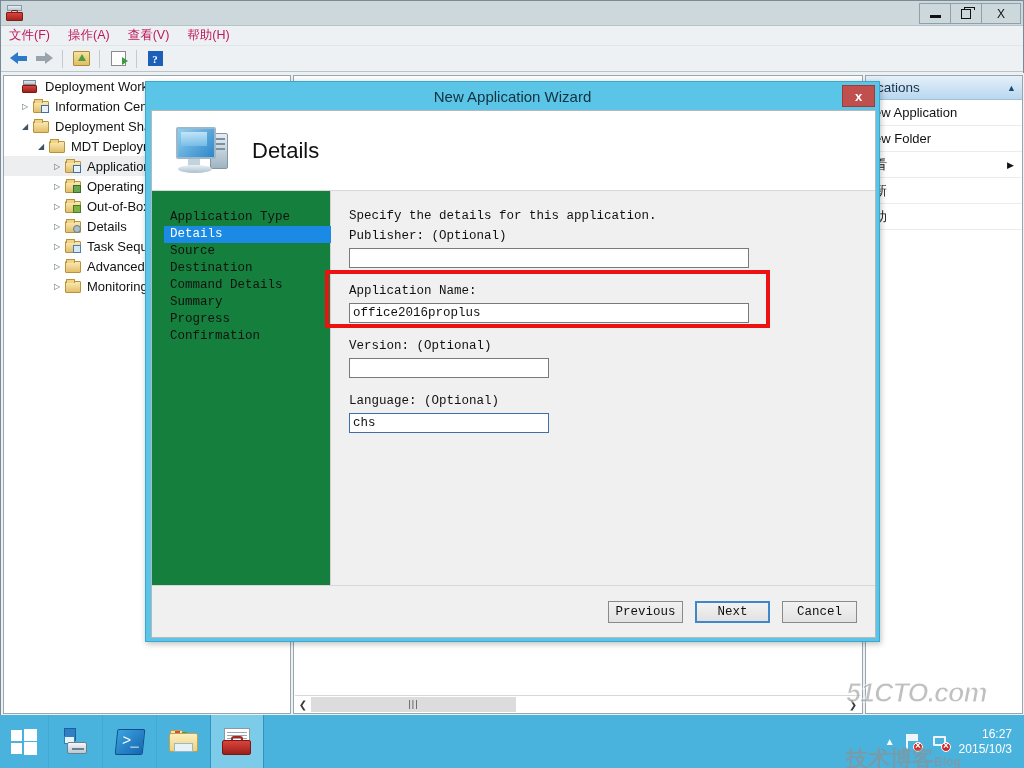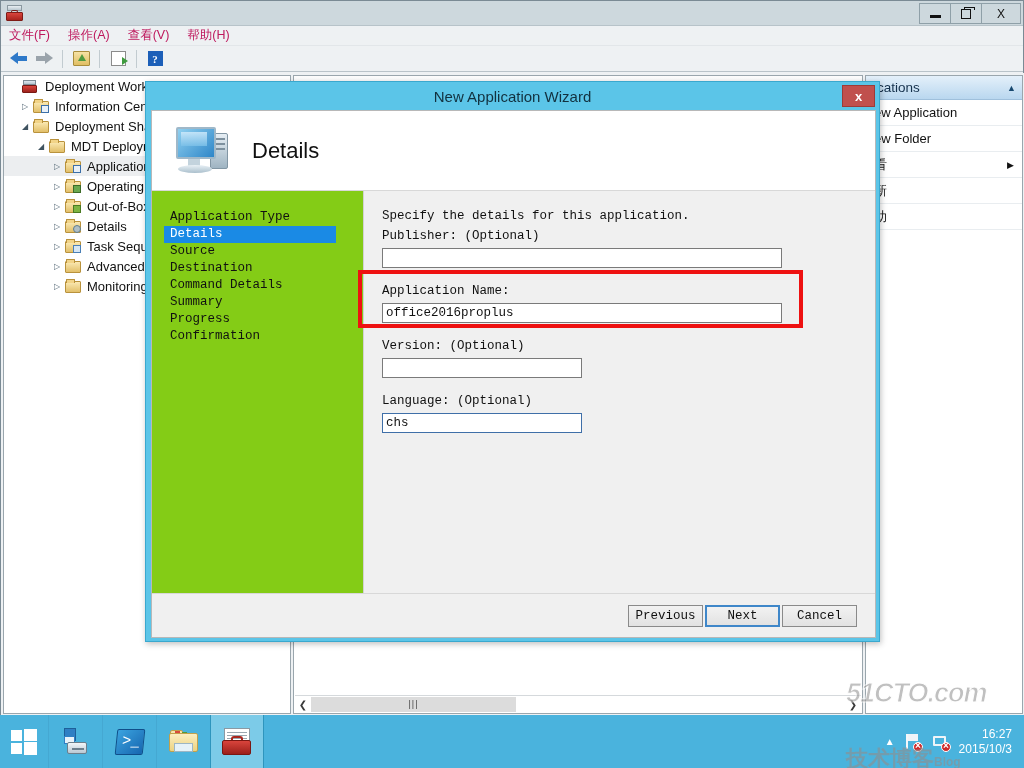--- a/index.html
+++ b/index.html
@@ -272,21 +272,21 @@
   .pc-tower::after{
     content:""; position:absolute; left:3px; top:4px; width:11px;height:2px;
     background:#7d909e; box-shadow: 0 5px 0 #7d909e, 0 10px 0 #7d909e;
   }
   .wz-heading {
     font-size: 22px; color: #111; margin-left: 18px;
     font-family: "Liberation Sans", sans-serif;
   }
   .wz-main { flex: 1; display: flex; min-height: 0; }
   .wz-steps {
-    width: 212px; background: #84cc16;
+    width: 179px; background: #15803d;
     border-right: 1px solid #d2d2d2;
     padding: 18px 0 0 12px;
   }
   .step {
     height: 17px; line-height: 17px;
     font-size: 12.5px; color: #111;
     padding-left: 6px; white-space: nowrap;
     font-family: "Liberation Mono", monospace;
     cursor: pointer;
   }
@@ -318,24 +318,24 @@
   .lang-input { border-color: #3f6fa8; }
 
   .red-box {
     position: absolute; left: -6px; top: 79px;
     width: 445px; height: 58px;
     border: 4px solid #ee1111;
     pointer-events: none;
   }
 
   .wz-footer {
-    height: 44px; background: #f0f0f0;
+    height: 52px; background: #f0f0f0;
     border-top: 1px solid #d8d8d8;
     display: flex; align-items: center; justify-content: flex-end;
-    padding-right: 18px; gap: 2px;
+    padding-right: 18px; gap: 12px;
   }
   .wz-btn {
     width: 75px; height: 22px;
     background: linear-gradient(#f2f2f2,#e2e2e2);
     border: 1px solid #8a8a8a;
     font-family: "Liberation Mono", monospace;
     font-size: 12.5px; color: #111;
     display:flex;align-items:center;justify-content:center; cursor: pointer;
   }
   .wz-btn.default { border: 2px solid #3f87c9; }

